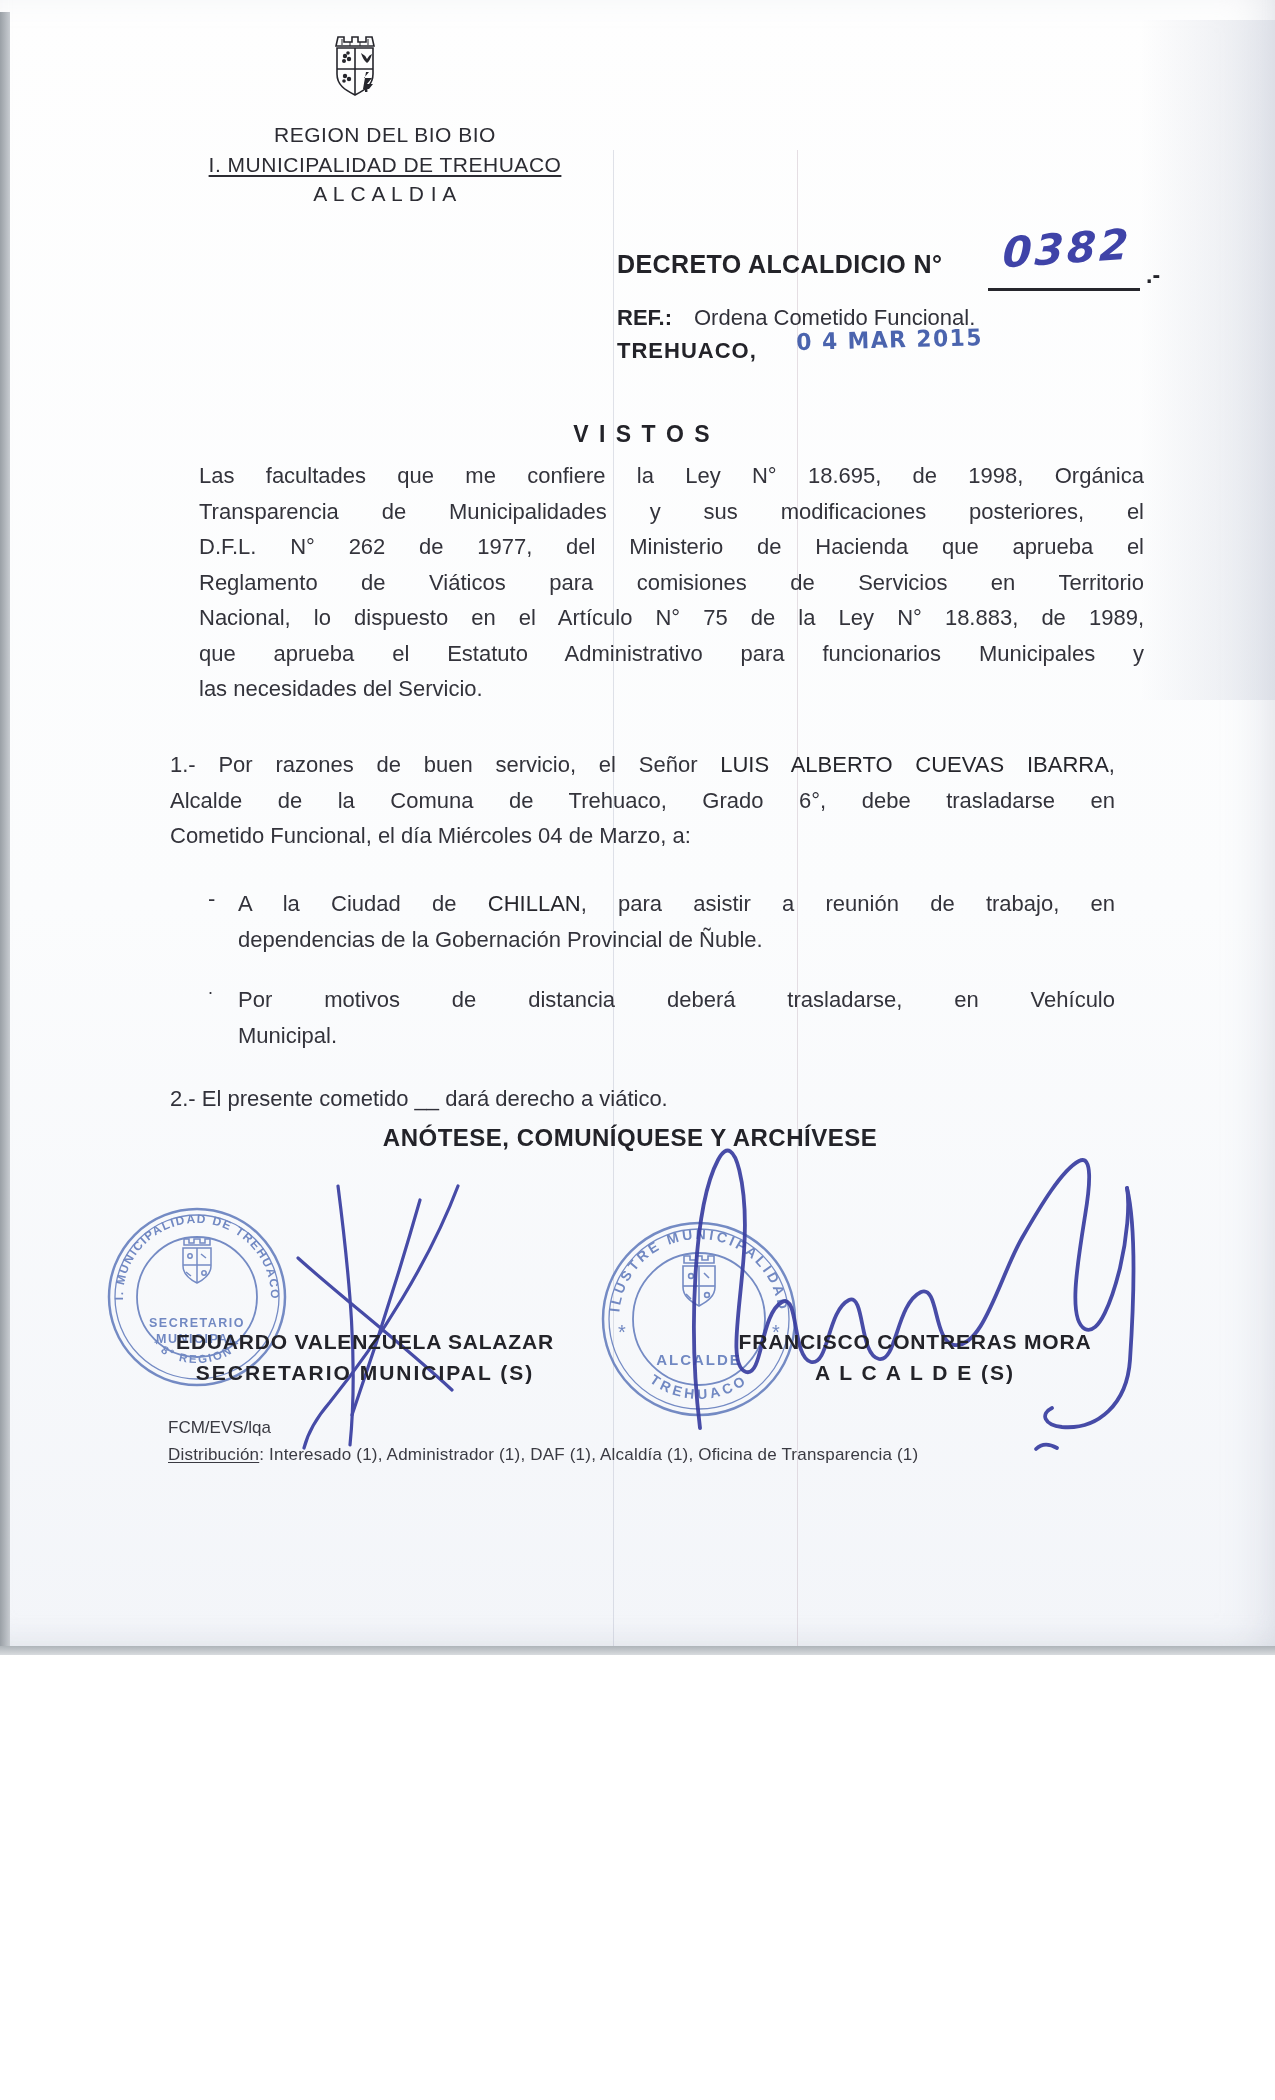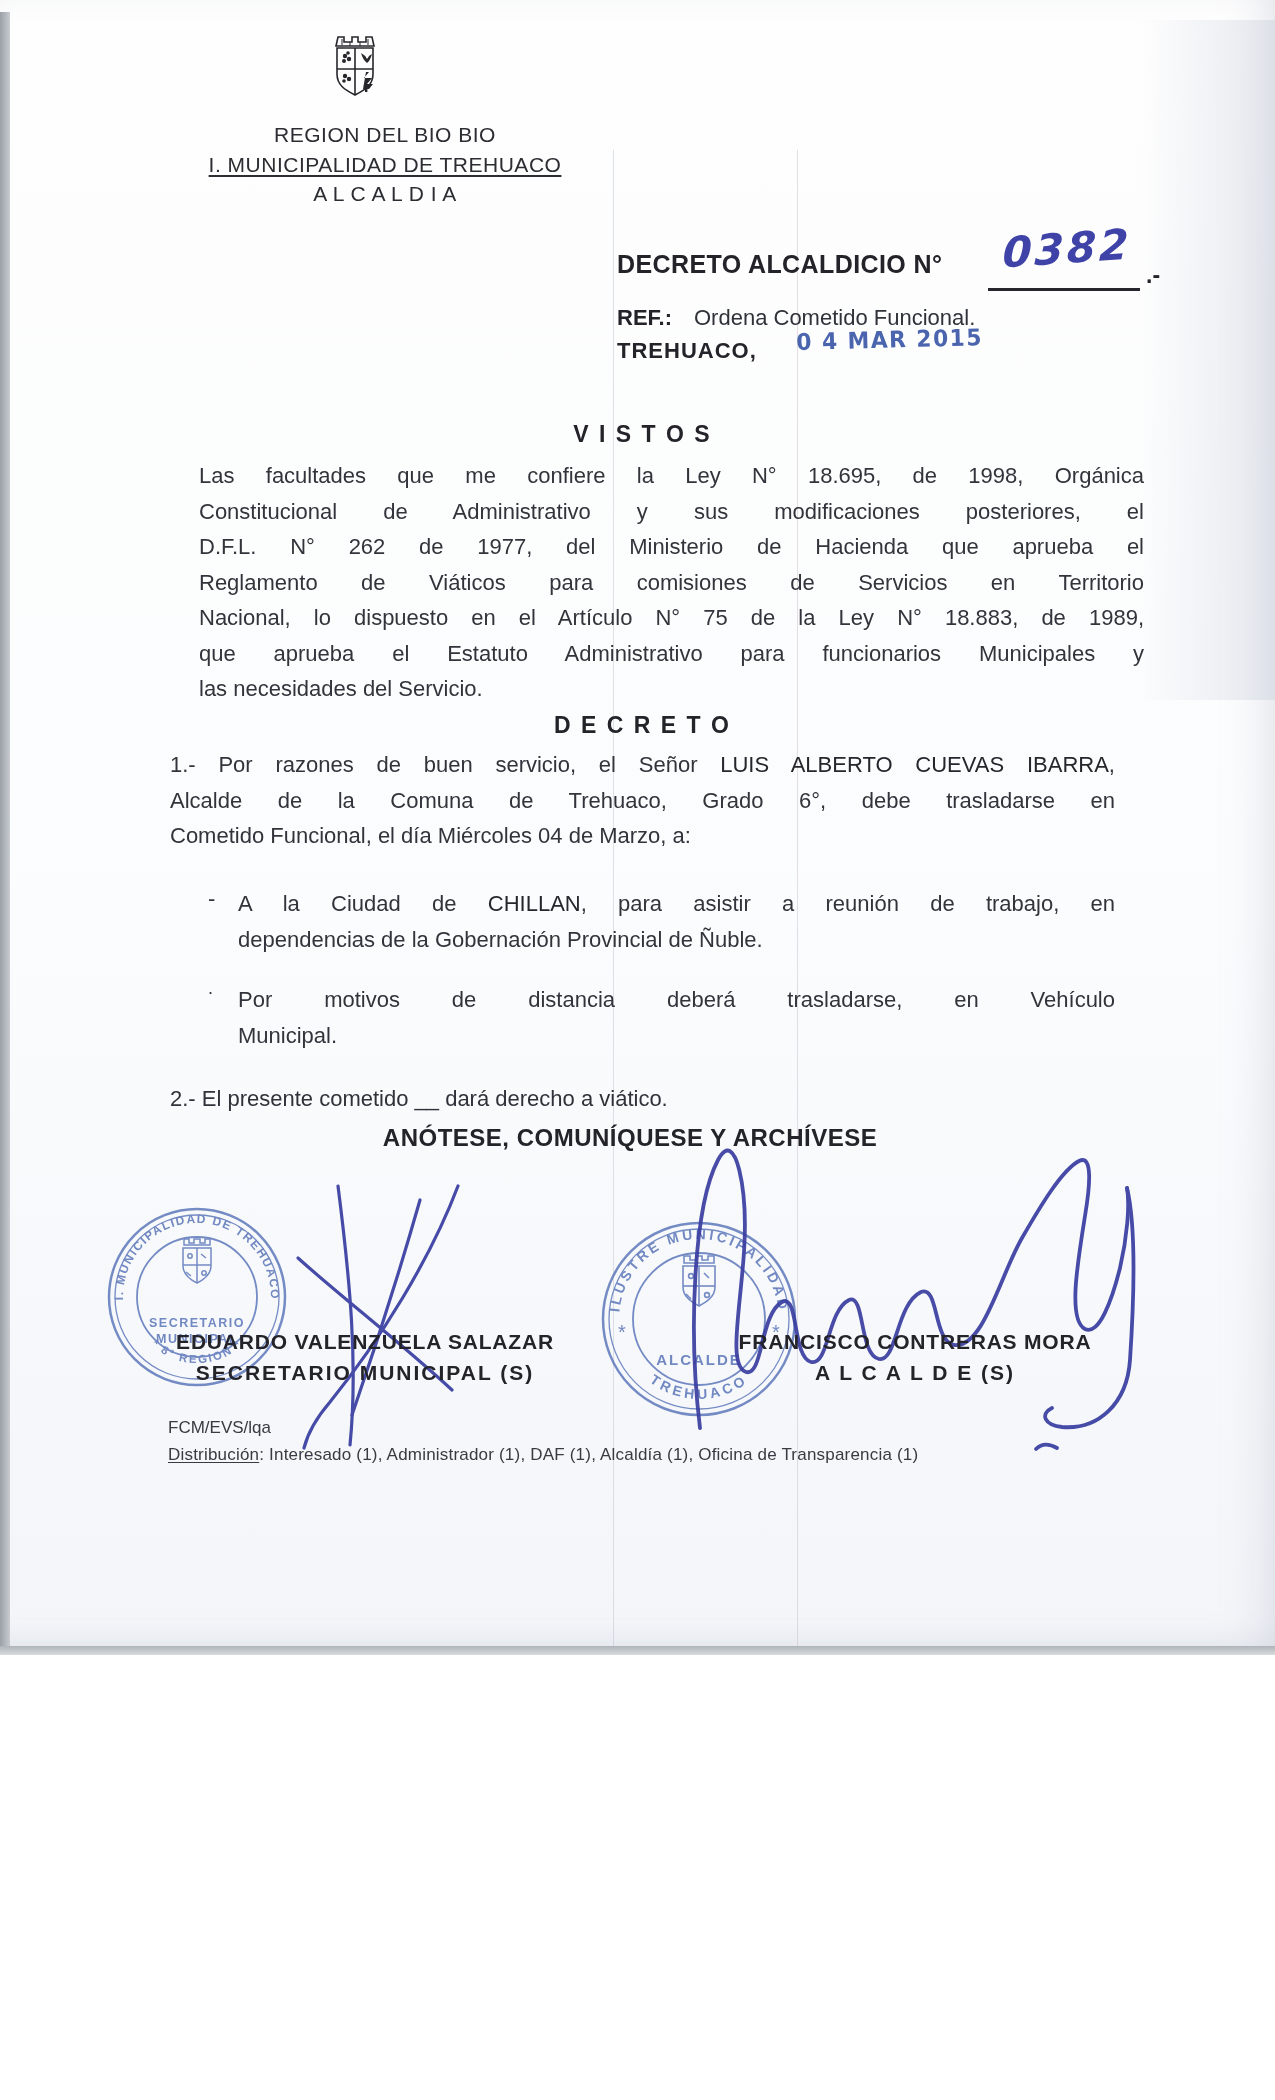--- a/index.html
+++ b/index.html
@@ -113,29 +113,28 @@
   <div class="decree-number-suffix">.-</div>
   <div class="ref-line">
     <span class="b">REF.:</span><span class="t">Ordena Cometido Funcional.</span>
   </div>
   <div class="city-line">TREHUACO,</div>
   <div class="date-stamp">0 4 MAR 2015</div>
 
   <div class="sec-heading" style="top:421px;">V I S T O S</div>
   <div class="textcol" style="top:458px;margin-left:29px;">
       <div class="tline jline"><span>Las facultades que me confiere la Ley N° 18.695, de 1998, Orgánica</span></div>
-      <div class="tline jline"><span>Constitucional de Administrativo y sus modificaciones posteriores, el</span></div>
+      <div class="tline jline"><span>Transparencia de Municipalidades y sus modificaciones posteriores, el</span></div>
       <div class="tline jline"><span>D.F.L. N° 262 de 1977, del Ministerio de Hacienda que aprueba el</span></div>
       <div class="tline jline"><span>Reglamento de Viáticos para comisiones de Servicios en Territorio</span></div>
       <div class="tline jline"><span>Nacional, lo dispuesto en el Artículo N° 75 de la Ley N° 18.883, de 1989,</span></div>
       <div class="tline jline"><span>que aprueba el Estatuto Administrativo para funcionarios Municipales y</span></div>
       <div class="tline"><span>las necesidades del Servicio.</span></div>
     </div>
 
-  <div class="sec-heading" style="top:712px;">D E C R E T O</div>
   <div class="textcol" style="top:747px;">
       <div class="tline jline"><span>1.- Por razones de buen servicio, el Señor </span><span class="bseg">LUIS ALBERTO CUEVAS IBARRA</span><span>,</span></div>
       <div class="tline jline"><span>Alcalde de la Comuna de Trehuaco, Grado 6°, debe trasladarse en</span></div>
       <div class="tline"><span>Cometido Funcional, el día Miércoles 04 de Marzo, a:</span></div>
     </div>
 
   <div class="bullet-marker" style="left:208px;top:886px;">-</div>
   <div class="bullet-text" style="top:886px;">
       <div class="tline jline"><span>A la Ciudad de </span><span class="bseg">CHILLAN</span><span>, para asistir a reunión de trabajo, en</span></div>
       <div class="tline"><span>dependencias de la Gobernación Provincial de Ñuble.</span></div>

